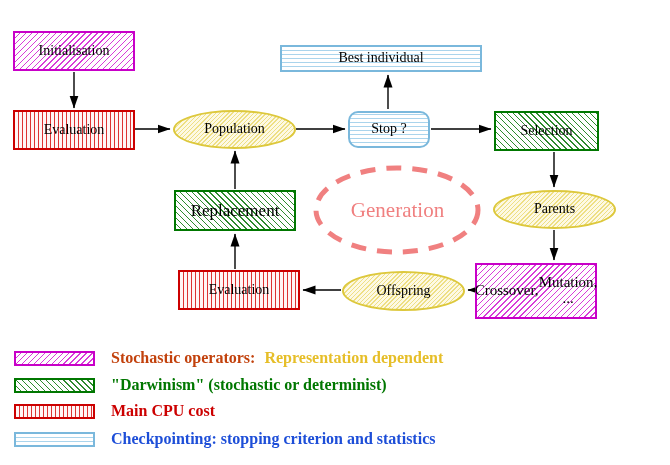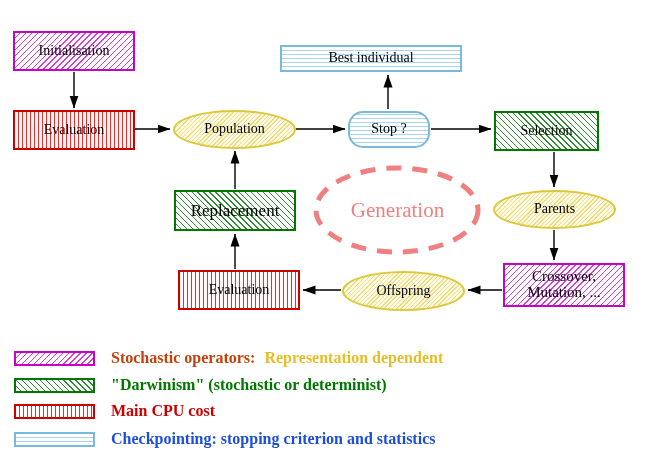--- a/index.html
+++ b/index.html
@@ -77,31 +77,31 @@
       <line x1="235" y1="189" x2="235" y2="151" marker-end="url(#ah)"></line>
     </g>
   </svg>
 
   <div class="node hatch-magenta" style="left:13px;top:31px;width:122px;height:40px;">Initialisation</div>
 
   <div class="node stripe-red" style="left:13px;top:110px;width:122px;height:40px;">Evaluation</div>
 
   <div class="node ellipse-yellow" style="left:173px;top:110px;width:123px;height:39px;">Population</div>
 
-  <div class="node lines-cyan" style="left:280px;top:45px;width:182px;height:27px;">Best individual</div>
+  <div class="node lines-cyan" style="left:280px;top:45px;width:202px;height:27px;">Best individual</div>
 
-  <div class="node lines-cyan" style="left:348px;top:111px;width:82px;height:37px;border-radius:15px;">Stop ?</div>
+  <div class="node lines-cyan" style="left:348px;top:111px;width:82px;height:37px;border-radius:10px;">Stop ?</div>
 
   <div class="node hatch-green" style="left:494px;top:111px;width:105px;height:40px;">Selection</div>
 
   <div class="node hatch-green small-text" style="left:174px;top:190px;width:122px;height:41px;">Replacement</div>
 
   <div class="node ellipse-yellow" style="left:493px;top:190px;width:123px;height:39px;">Parents</div>
 
-  <div class="node hatch-magenta tiny-text" style="left:503px;top:263px;width:122px;height:44px;flex-direction:column;">
+  <div class="node hatch-magenta tiny-text" style="left:475px;top:263px;width:122px;height:56px;flex-direction:row;">
     <span>Crossover,</span>
     <span>Mutation, ...</span>
   </div>
 
   <div class="node ellipse-yellow" style="left:342px;top:271px;width:123px;height:40px;">Offspring</div>
 
   <div class="node stripe-red" style="left:178px;top:270px;width:122px;height:40px;">Evaluation</div>
 
   <div class="generation-label">Generation</div>
 

